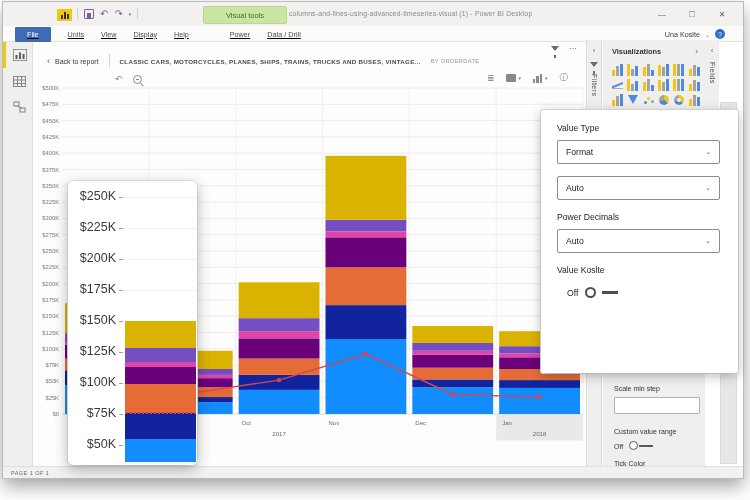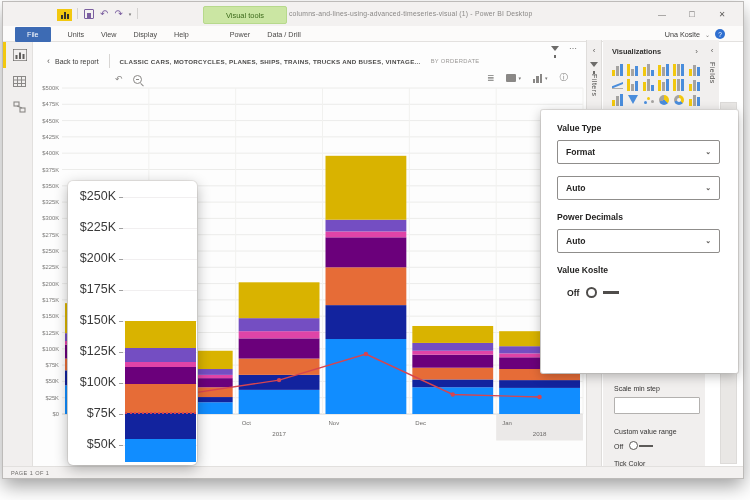--- a/index.html
+++ b/index.html
@@ -16,21 +16,21 @@
   .save-glyph { width:10px; height:10px; border:1.5px solid #7b5fa0; border-radius:1px; position:relative; }
   .save-glyph::after { content:""; position:absolute; left:2px; top:3px; right:2px; bottom:0; background:#7b5fa0; }
   .vt-badge { position:absolute; left:200px; top:4px; width:84px; height:18px; background:#cbe6a3; border:1px solid #b7d98c; border-radius:2px;
               color:#3e6b1c; font-size:7.5px; display:flex; align-items:center; justify-content:center; }
   .doc-title { position:absolute; left:286px; top:8px; font-size:6.8px; color:#8a8886; letter-spacing:.2px; }
   .win-controls { position:absolute; right:6px; top:0; height:24px; display:flex; }
   .win-btn { width:30px; height:24px; display:flex; align-items:center; justify-content:center; font-size:8px; color:#5f5d5b; cursor:default; }
 
   
   .tabs-row { position:absolute; left:0; top:24px; width:100%; height:16px; background:#fcfbfa; border-bottom:1px solid #e3e1df; }
-  .tabs { position:absolute; left:12px; top:0; height:16px; display:flex; align-items:center; gap:17px; }
+  .tabs { position:absolute; left:12px; top:0; height:16px; display:flex; align-items:center; gap:17px;text-decoration:underline; }
   .tab { font-size:7.2px; color:#4b4a48; white-space:nowrap; }
   .tab-file { background:#3d6bb4; color:#fff; padding:3px 12px; border-radius:1px; }
   .tab-ctx-first { margin-left:24px; }
   .account { position:absolute; right:18px; top:24px; height:16px; display:flex; align-items:center; gap:5px; font-size:7.2px; color:#3b3a39; }
   .acc-chev { font-size:6px; color:#7a7977; }
   .help-badge { width:10px; height:10px; border-radius:50%; background:#2f6fd0; color:#fff; font-size:6.5px; display:flex; align-items:center; justify-content:center; }
 
   
   .navrail { position:absolute; left:0; top:40px; bottom:12px; width:30px; background:#f1efee; border-right:1px solid #e2e0de; }
   .nav-item { position:relative; width:30px; height:26px; display:flex; align-items:center; justify-content:center; border-left:3px solid transparent; }
@@ -91,21 +91,21 @@
   .toggle-state { font-size:7px; color:#333231; }
   .toggle-off { position:relative; width:26px; height:10px; }
   .toggle-off .knob { position:absolute; left:0; top:0; width:9px; height:9px; border:1.6px solid #5c5a58; border-radius:50%; background:#fff; }
   .toggle-off .track { position:absolute; left:10px; top:4.2px; width:14px; height:1.8px; background:#5c5a58; }
   .fields-strip { position:absolute; left:702px; top:38px; width:14px; height:90px; display:flex; flex-direction:column; align-items:center; padding-top:6px; gap:7px; background:#f1efee; }
   .scrollbar { position:absolute; left:717px; top:100px; bottom:14px; width:17px; background:#e9e7e5; border:1px solid #dddbd9; }
   .scroll-thumb { position:absolute; left:2px; right:2px; top:30px; height:200px; background:#cfcdcb; }
 
   
   .format-popup { position:absolute; left:538px; top:108px; width:197px; height:263px; background:#fff; border-radius:2px;
-                  box-shadow:0 3px 12px rgba(0,0,0,.28), 0 0 0 1px #e5e3e1; padding:13px 16px; z-index:30;font-weight:bold; }
+                  box-shadow:0 3px 12px rgba(0,0,0,.28), 0 0 0 1px #e5e3e1; padding:13px 16px; z-index:30; }
   .fp-row { margin-bottom:12px; }
   .fp-label { font-size:8.6px; color:#252423; margin-bottom:7px; }
   .fp-select { width:163px; height:24px; border:1px solid #8f8d8b; border-radius:2px; background:#fff; display:flex; align-items:center; justify-content:space-between; padding:0 8px; }
   .fp-value { font-size:8.6px; color:#252423; }
   .fp-chev { font-size:7px; color:#605e5c; }
   .fp-affix-label { font-size:8.6px; color:#252423; margin:10px 0 12px; }
   .fp-toggle { display:flex; align-items:center; gap:7px; padding-left:10px; }
   .fp-toggle .state { font-size:8.6px; color:#252423; }
   .fp-toggle .knob { width:11px; height:11px; border:2px solid #4f4d4b; border-radius:50%; background:#fff; }
   .fp-toggle .track { width:16px; height:2.2px; background:#4f4d4b; margin-left:-1px; }

